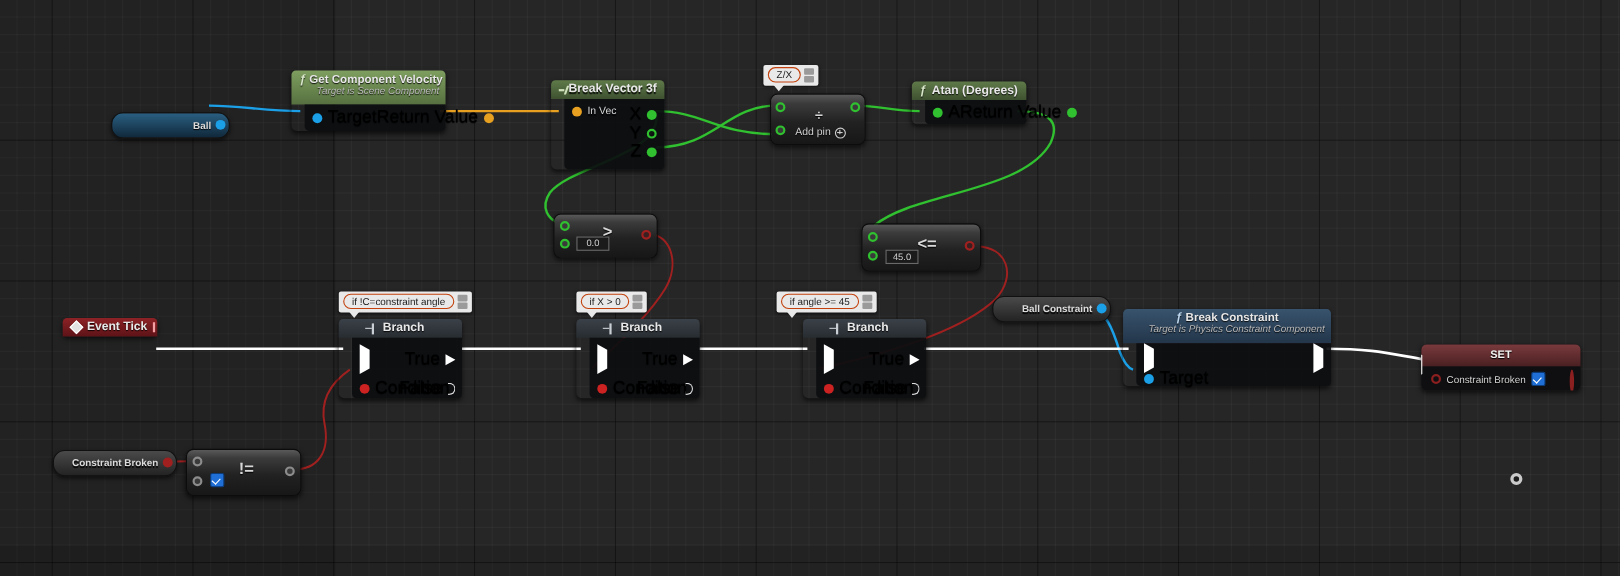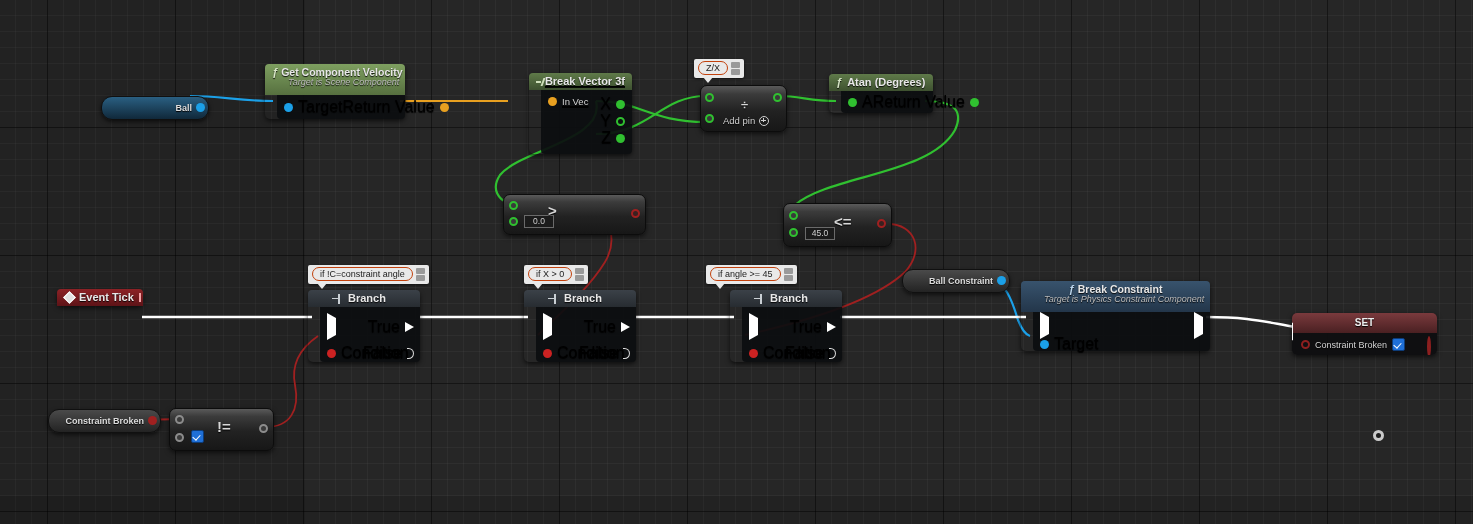--- a/index.html
+++ b/index.html
@@ -162,21 +162,21 @@
 
     <path d="M988,280 C1005,280 1012,300 1018,320 C1022,330 1026,335 1030,336" stroke="#1ba0e8" stroke-width="2.2" fill="none"></path>
 
     <path d="M142,317 L312,317" stroke="#ffffff" stroke-width="2.4" fill="none"></path>
     <path d="M420,317 L528,317" stroke="#ffffff" stroke-width="2.4" fill="none"></path>
     <path d="M636,317 L734,317" stroke="#ffffff" stroke-width="2.4" fill="none"></path>
     <path d="M840,317 C900,317 960,317 1026,317" stroke="#ffffff" stroke-width="2.4" fill="none"></path>
     <path d="M1206,317 C1250,317 1265,322 1296,327" stroke="#ffffff" stroke-width="2.4" fill="none"></path>
   </svg>
 
-  <div class="varpill blue" style="left:101px;top:96px;width:90px;text-align:right;">
+  <div class="varpill blue" style="left:101px;top:102px;width:90px;text-align:right;">
     <span>Ball</span>
     <div class="apin" style="right:3px;top:6px;background:#1ba0e8;"></div>
   </div>
 
   <div class="node" style="left:265px;top:64px;width:140px;">
     <div class="node-head head-fn two">
       <span class="fn-icon">ƒ</span>
       <span style="font-size:10.5px;">Get Component Velocity</span>
       <span class="node-sub">Target is Scene Component</span>
     </div>
@@ -187,21 +187,21 @@
           <span class="pin-label">Target</span>
         </div>
         <div style="display:flex;align-items:center;gap:5px;">
           <span class="pin-label">Return Value</span>
           <div class="pin-dot" style="background:#e8a020;"></div>
         </div>
       </div>
     </div>
   </div>
 
-  <div class="node" style="left:529px;top:73px;width:103px;text-decoration:underline;">
+  <div class="node" style="left:501px;top:73px;width:103px;">
     <div class="node-head head-pure">
       <span class="break-icon"></span>
       <span>Break Vector 3f</span>
     </div>
     <div class="node-body" style="height:64px;position:relative;">
       <div class="pinrow" style="height:23px;">
         <div class="pin-dot" style="background:#e8a020;"></div>
         <span class="pin-label" style="margin-left:5px;">In Vec</span>
       </div>
       <div style="position:absolute;right:7px;top:5px;display:flex;align-items:center;gap:5px;">
@@ -250,21 +250,21 @@
           <span class="pin-label">A</span>
         </div>
         <div style="display:flex;align-items:center;gap:5px;">
           <span class="pin-label">Return Value</span>
           <div class="pin-dot" style="background:#30c030;"></div>
         </div>
       </div>
     </div>
   </div>
 
-  <div class="purenode" style="left:503px;top:194px;width:93px;height:39px;padding-left:48px;">
+  <div class="purenode" style="left:503px;top:194px;width:93px;height:39px;">
     <div class="apin" style="left:5px;top:6px;background:#3a3a3a;border:2px solid #30c030;box-sizing:border-box;"></div>
     <div class="apin" style="left:5px;top:22px;background:#3a3a3a;border:2px solid #30c030;box-sizing:border-box;"></div>
     <div class="apin" style="right:5px;top:14px;background:#3a2020;border:2px solid #a02020;box-sizing:border-box;"></div>
     <div class="valbox" style="position:absolute;left:20px;top:20px;">0.0</div>
     <div class="op" style="left:44px;top:7px;">&gt;</div>
   </div>
 
   <div class="purenode" style="left:783px;top:203px;width:107px;height:42px;">
     <div class="apin" style="left:5px;top:7px;background:#3a3a3a;border:2px solid #30c030;box-sizing:border-box;"></div>
     <div class="apin" style="left:5px;top:24px;background:#3a3a3a;border:2px solid #30c030;box-sizing:border-box;"></div>

